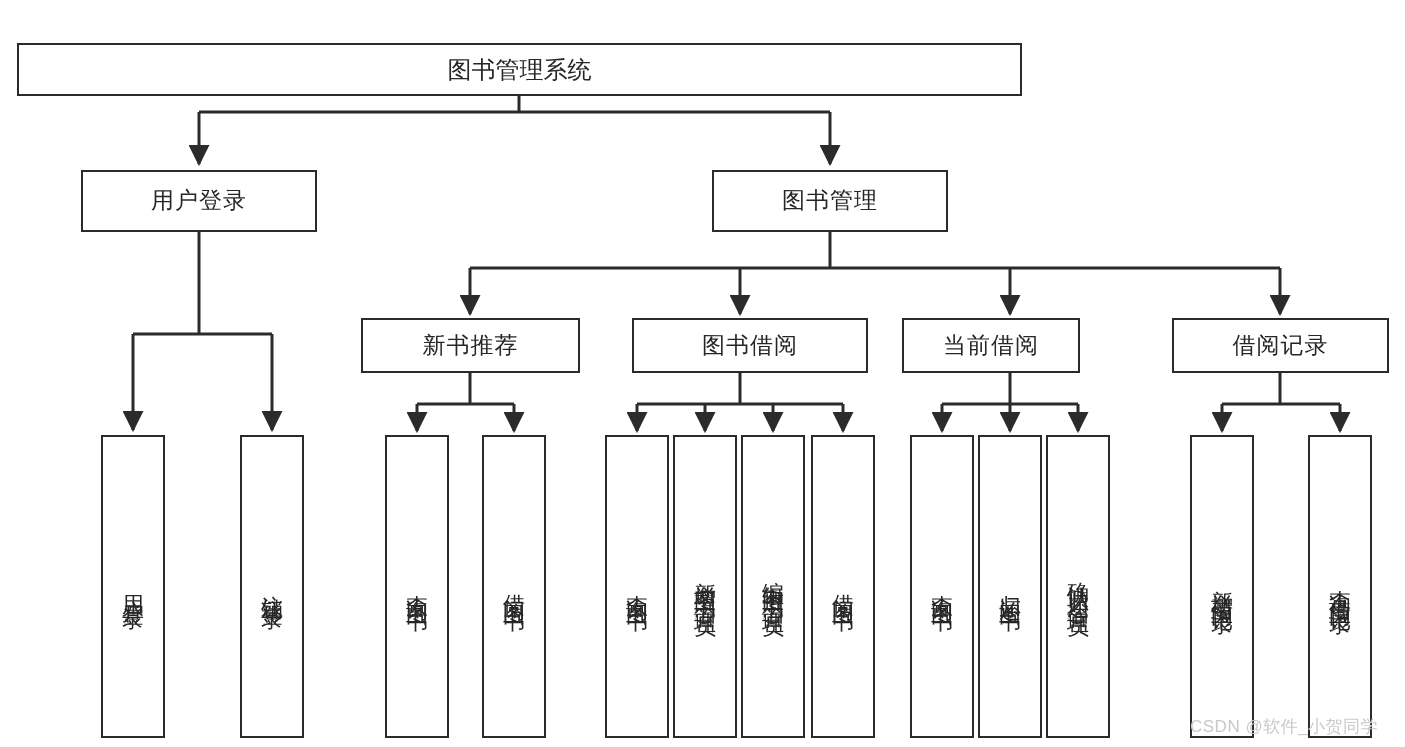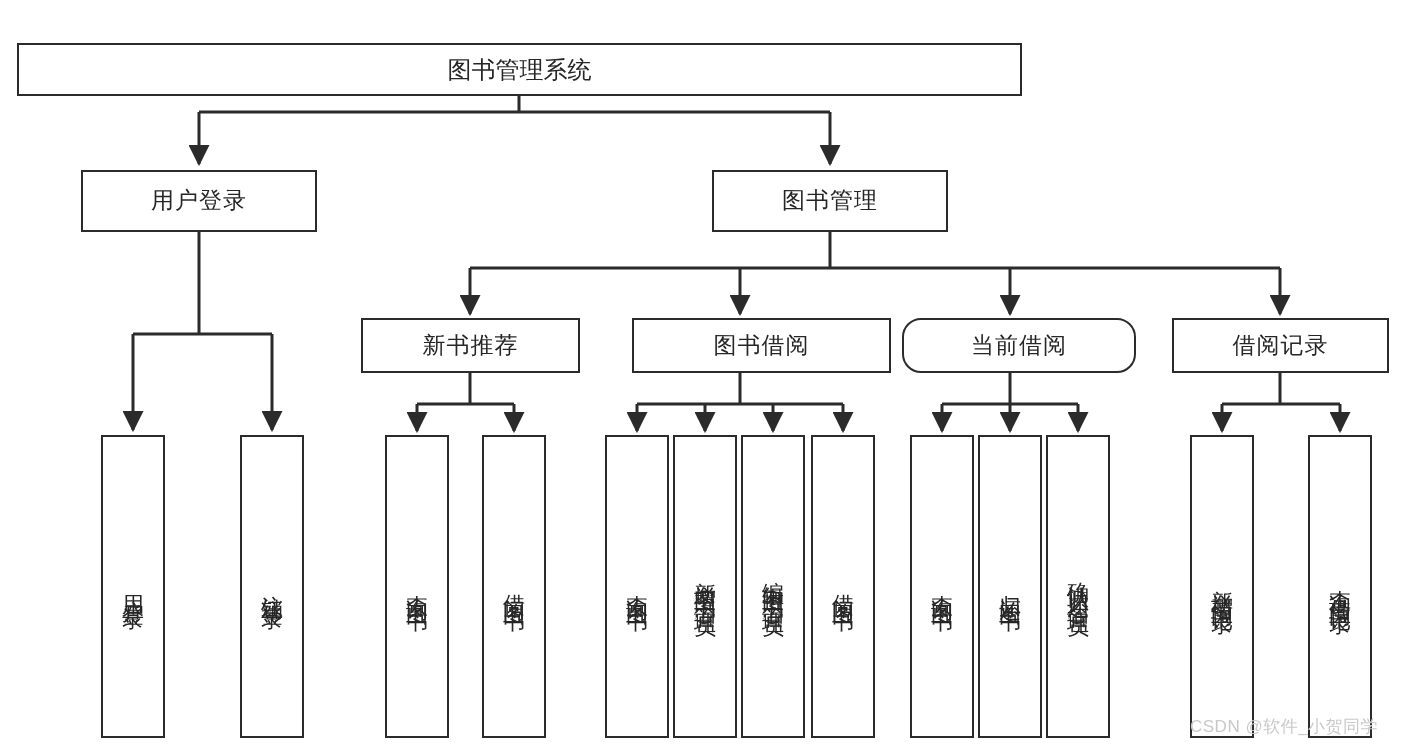--- a/index.html
+++ b/index.html
@@ -131,24 +131,24 @@
   <div class="node horiz" style="left:81px; top:170px; width:236px; height:62px;">
     <span>用户登录</span>
   </div>
   <div class="node horiz" style="left:712px; top:170px; width:236px; height:62px;text-align:center;">
     <span>图书管理</span>
   </div>
 
   <div class="node horiz" style="left:361px; top:318px; width:219px; height:55px;">
     <span>新书推荐</span>
   </div>
-  <div class="node horiz" style="left:632px; top:318px; width:259px; height:55px;">
+  <div class="node horiz" style="left:632px; top:318px; width:236px; height:55px;">
     <span>图书借阅</span>
   </div>
-  <div class="node horiz" style="left:902px; top:318px; width:234px; height:55px;border-radius:19px;">
+  <div class="node horiz" style="left:902px; top:318px; width:178px; height:55px;">
     <span>当前借阅</span>
   </div>
   <div class="node horiz" style="left:1172px; top:318px; width:217px; height:55px;">
     <span>借阅记录</span>
   </div>
 
   <div class="node leaf" style="left:101px; top:435px; width:64px; height:303px;">
     <span class="vtext">用户登录</span>
   </div>
   <div class="node leaf" style="left:240px; top:435px; width:64px; height:303px;">

